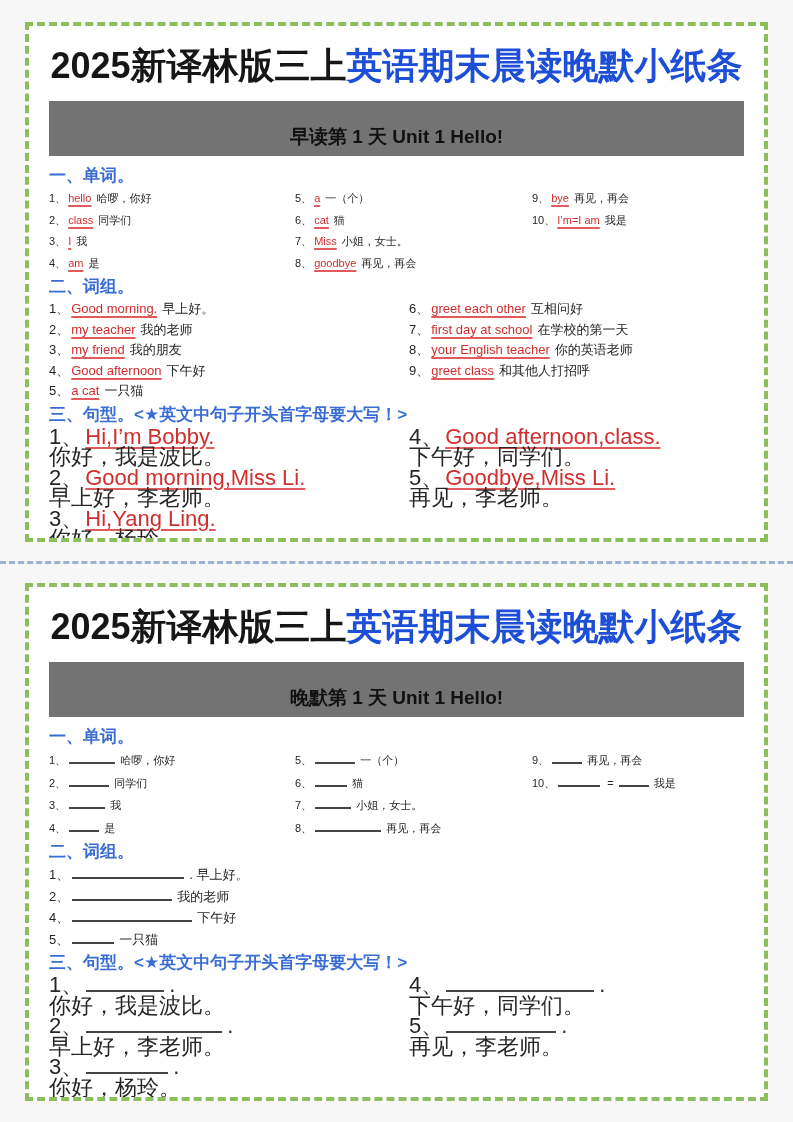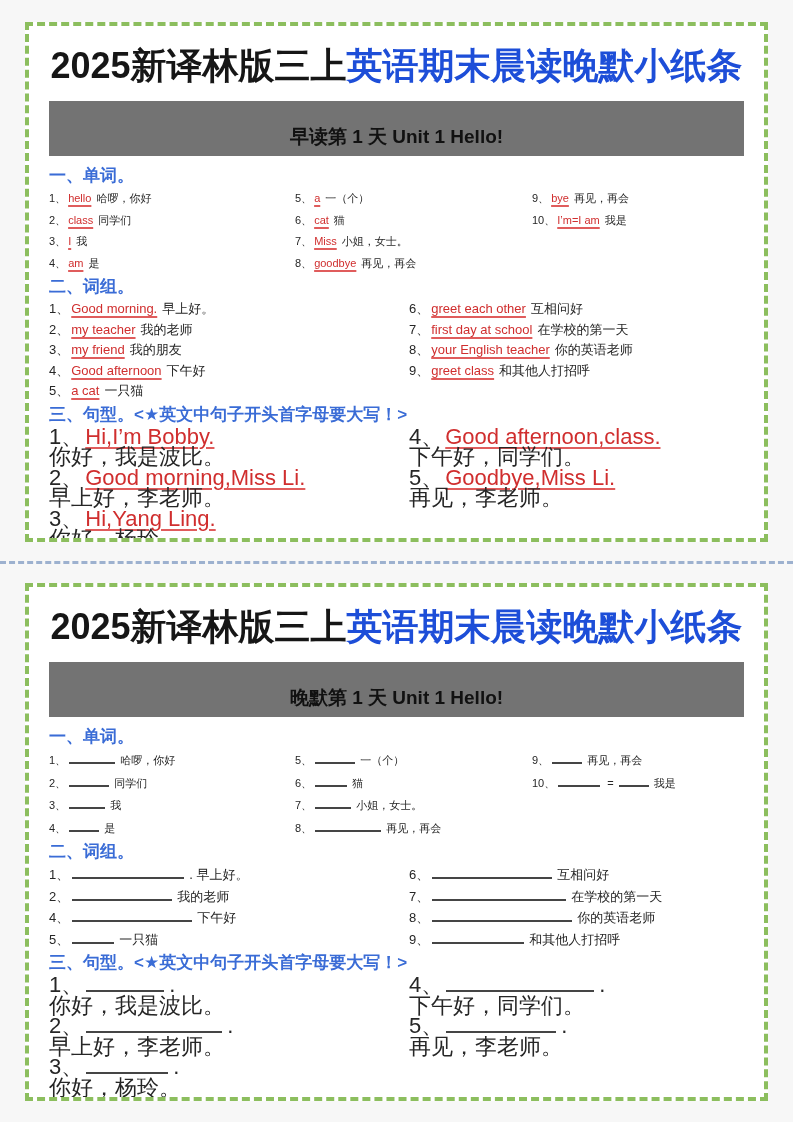--- a/index.html
+++ b/index.html
@@ -137,26 +137,20 @@
   </div>
 
   <div class="sec">二、词组。</div>
   <div class="cols">
     <div class="pcol1">
       <div class="prow"><span class="num">1、</span><span class="blank" style="width:112px"></span><span>. 早上好。</span></div>
       <div class="prow"><span class="num">2、</span><span class="blank" style="width:100px"></span><span>我的老师</span></div>
       <div class="prow"><span class="num">4、</span><span class="blank" style="width:120px"></span><span>下午好</span></div>
       <div class="prow"><span class="num">5、</span><span class="blank" style="width:42px"></span><span>一只猫</span></div>
     </div>
-    <div class="pcol2">
-      <div class="prow"><span class="num">6、</span><span class="blank" style="width:120px"></span><span>互相问好</span></div>
-      <div class="prow"><span class="num">7、</span><span class="blank" style="width:134px"></span><span>在学校的第一天</span></div>
-      <div class="prow"><span class="num">8、</span><span class="blank" style="width:140px"></span><span>你的英语老师</span></div>
-      <div class="prow"><span class="num">9、</span><span class="blank" style="width:92px"></span><span>和其他人打招呼</span></div>
-    </div>
   </div>
 
   <div class="sec"><span>三、句型。</span><span>&lt;★英文中句子开头首字母要大写！&gt;</span></div>
   <div class="cols">
     <div class="pcol1">
       <div class="srow"><span class="num">1、</span><span class="blank" style="width:78px"></span><span class="dot">.</span><span style="display:block">你好，我是波比。</span></div>
       <div class="srow"><span class="num">2、</span><span class="blank" style="width:136px"></span><span class="dot">.</span><span style="display:block">早上好，李老师。</span></div>
       <div class="srow"><span class="num">3、</span><span class="blank" style="width:82px"></span><span class="dot">.</span><span style="display:block">你好，杨玲。</span></div>
     </div>
     <div class="pcol2">

